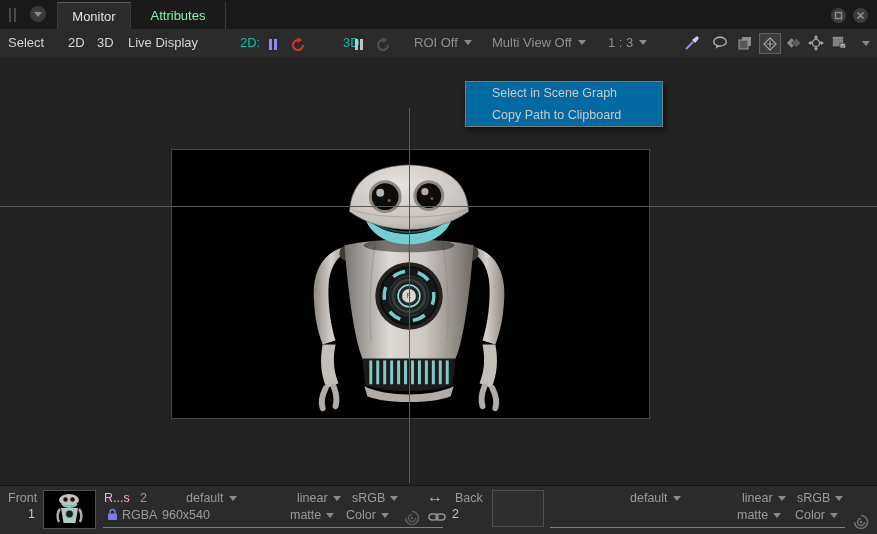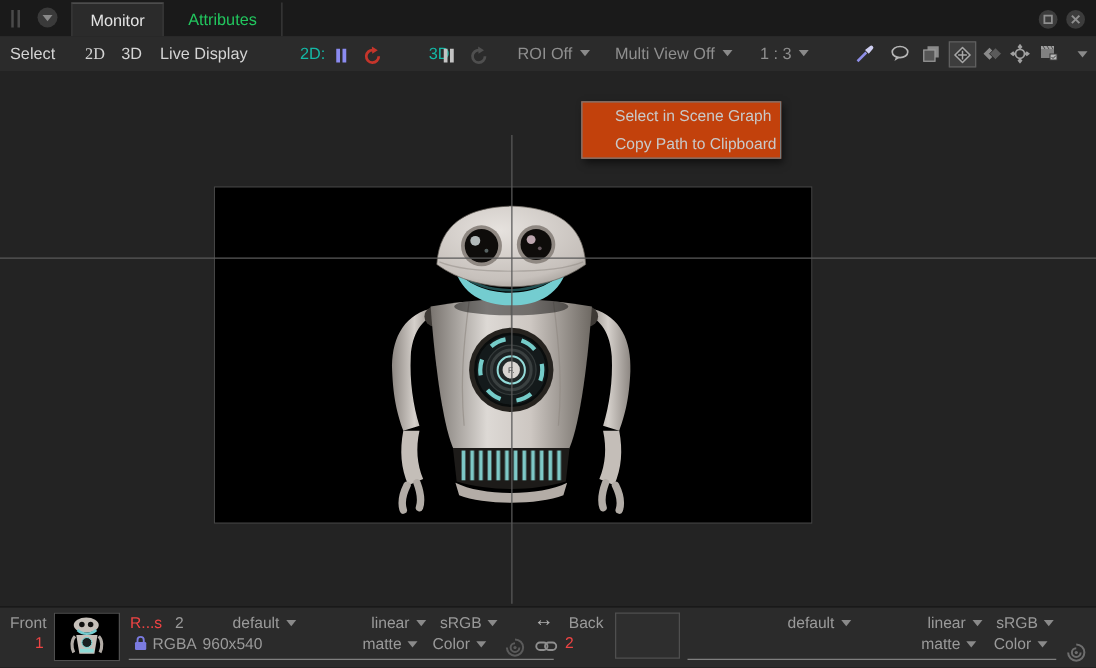--- a/index.html
+++ b/index.html
@@ -10,21 +10,21 @@
   
   .tabstrip { position:absolute; left:0; top:0; width:877px; height:29px; background:#1a1a1a; }
   .drag-handle { position:absolute; left:9px; top:8px; width:8px; height:14px; }
   .drag-handle i { position:absolute; top:0; width:2px; height:14px; background:#4a4a4a; }
   .drag-handle i:first-child { left:0; } .drag-handle i:last-child { left:5px; }
   .round-btn { position:absolute; width:16px; height:16px; border-radius:50%; background:#3a3a3a;
                display:flex; align-items:center; justify-content:center; }
   .tab { position:absolute; top:2px; height:27px; line-height:27px; text-align:center; font-size:13px; }
   .tab.active { background:#2b2b2b; color:#e4e4e4; border-top:1px solid #5a5a5a;
                 border-left:1px solid #3a3a3a; border-right:1px solid #3a3a3a; }
-  .tab.inactive { color:#22c55e; }
+  .tab.inactive { color:#86efac; }
   .vline { position:absolute; width:1px; background:#3c3c3c; }
   .win-btn { position:absolute; top:8px; width:15px; height:15px; border-radius:50%;
              background:#3c3c3c; display:flex; align-items:center; justify-content:center; }
 
   
   .toolbar { position:absolute; left:0; top:29px; width:877px; height:28px; background:#2b2b2b; }
   .tb-text  { position:absolute; top:6px; font-size:13px; color:#d4d4d4; white-space:nowrap; }
   .tb-dim   { color:#14b8a6; }
   .caret { width:0; height:0; border-left:4px solid transparent; border-right:4px solid transparent;
            border-top:5px solid #8a8a8a; display:inline-block; }
@@ -44,36 +44,36 @@
            line-height:21px; padding-left:7px; white-space:nowrap; overflow:hidden; }
   .dropdown { position:absolute; height:21px; background:#1f1f1f; border:1px solid #141414;
               font-size:12px; line-height:19px; color:#c8c8c8; padding-left:9px; }
   .dd-btn { position:absolute; right:3px; top:2px; width:17px; height:15px; background:#3b3b3b;
             border-radius:2px; display:flex; align-items:center; justify-content:center; }
   .probe-link { position:absolute; left:466px; top:58px; width:26px; height:23px;
                 border:2px solid #e0952f; background:#262626; display:flex;
                 align-items:center; justify-content:center; }
 
   
-  .ctx-menu { position:absolute; left:465px; top:81px; width:160px; background:#c2410c;
+  .ctx-menu { position:absolute; left:465px; top:81px; width:198px; background:#0369a1;
               border:1px solid #7a7a7a; box-shadow:2px 3px 6px rgba(0,0,0,.55); z-index:20; }
   .ctx-item { height:22px; line-height:22px; padding-left:26px; font-size:12.5px; color:#c9c9c9; }
 
   
   .viewport { position:absolute; left:0; top:57px; width:877px; height:428px; background:#232323; }
   .render-area { position:absolute; left:171px; top:149px; width:479px; height:270px;
                  background:#000; border:1px solid #454545; }
   .cross-h { position:absolute; left:0; top:206px; width:877px; height:1px; background:#5a5a5a; z-index:5; }
   .cross-v { position:absolute; left:409px; top:108px; width:1px; height:375px; background:#5a5a5a; z-index:5; }
 
   
   .bottombar { position:absolute; left:0; top:485px; width:877px; height:49px;
                background:#2b2b2b; border-top:1px solid #141414; }
   .bb-text { position:absolute; font-size:12.5px; white-space:nowrap; }
-  .bb-dim { color:#9a9a9a; } .bb-lite { color:#ef4444; }
+  .bb-dim { color:#9a9a9a; } .bb-lite { color:#f9a8d4; }
   .bb-combo { position:absolute; display:flex; align-items:center; gap:5px;
               font-size:12.5px; color:#9a9a9a; white-space:nowrap; }
   .thumb { position:absolute; border:1px solid #4f4f4f; }
   .underline { position:absolute; top:41px; height:1px; background:#7f7f7f; }
 </style>
 </head>
 <body>
 
 <div id="app">
 
@@ -99,21 +99,21 @@
     </span>
     <span class="win-btn" style="left:853px;">
       <svg width="9" height="9" viewBox="0 0 9 9">
         <path d="M1.5 1.5 L7.5 7.5 M7.5 1.5 L1.5 7.5" stroke="#8f8f8f" stroke-width="1.6"></path>
         </svg>
     </span>
   </div>
 
   <div class="toolbar">
     <span class="tb-text" style="left:8px;">Select</span>
-    <span class="tb-text" style="left:68px;font-family:Liberation Serif, serif;">2D</span>
+    <span class="tb-text" style="left:68px;">2D</span>
     <span class="tb-text" style="left:97px;">3D</span>
     <span class="tb-text" style="left:128px;">Live Display</span>
 
     <span class="tb-text tb-dim" style="left:240px;">2D:</span>
     <span class="pause" style="left:269px;">
       <i style="background:#8b8bf0;"></i>
         <i style="background:#8b8bf0;"></i>
       </span>
     <svg class="icon16" style="left:290px; top:8px;" viewBox="0 0 16 16">
       <path d="M13 8 A5 5 0 1 1 8.5 3.1" fill="none" stroke="#c5352b" stroke-width="2.2"></path>

